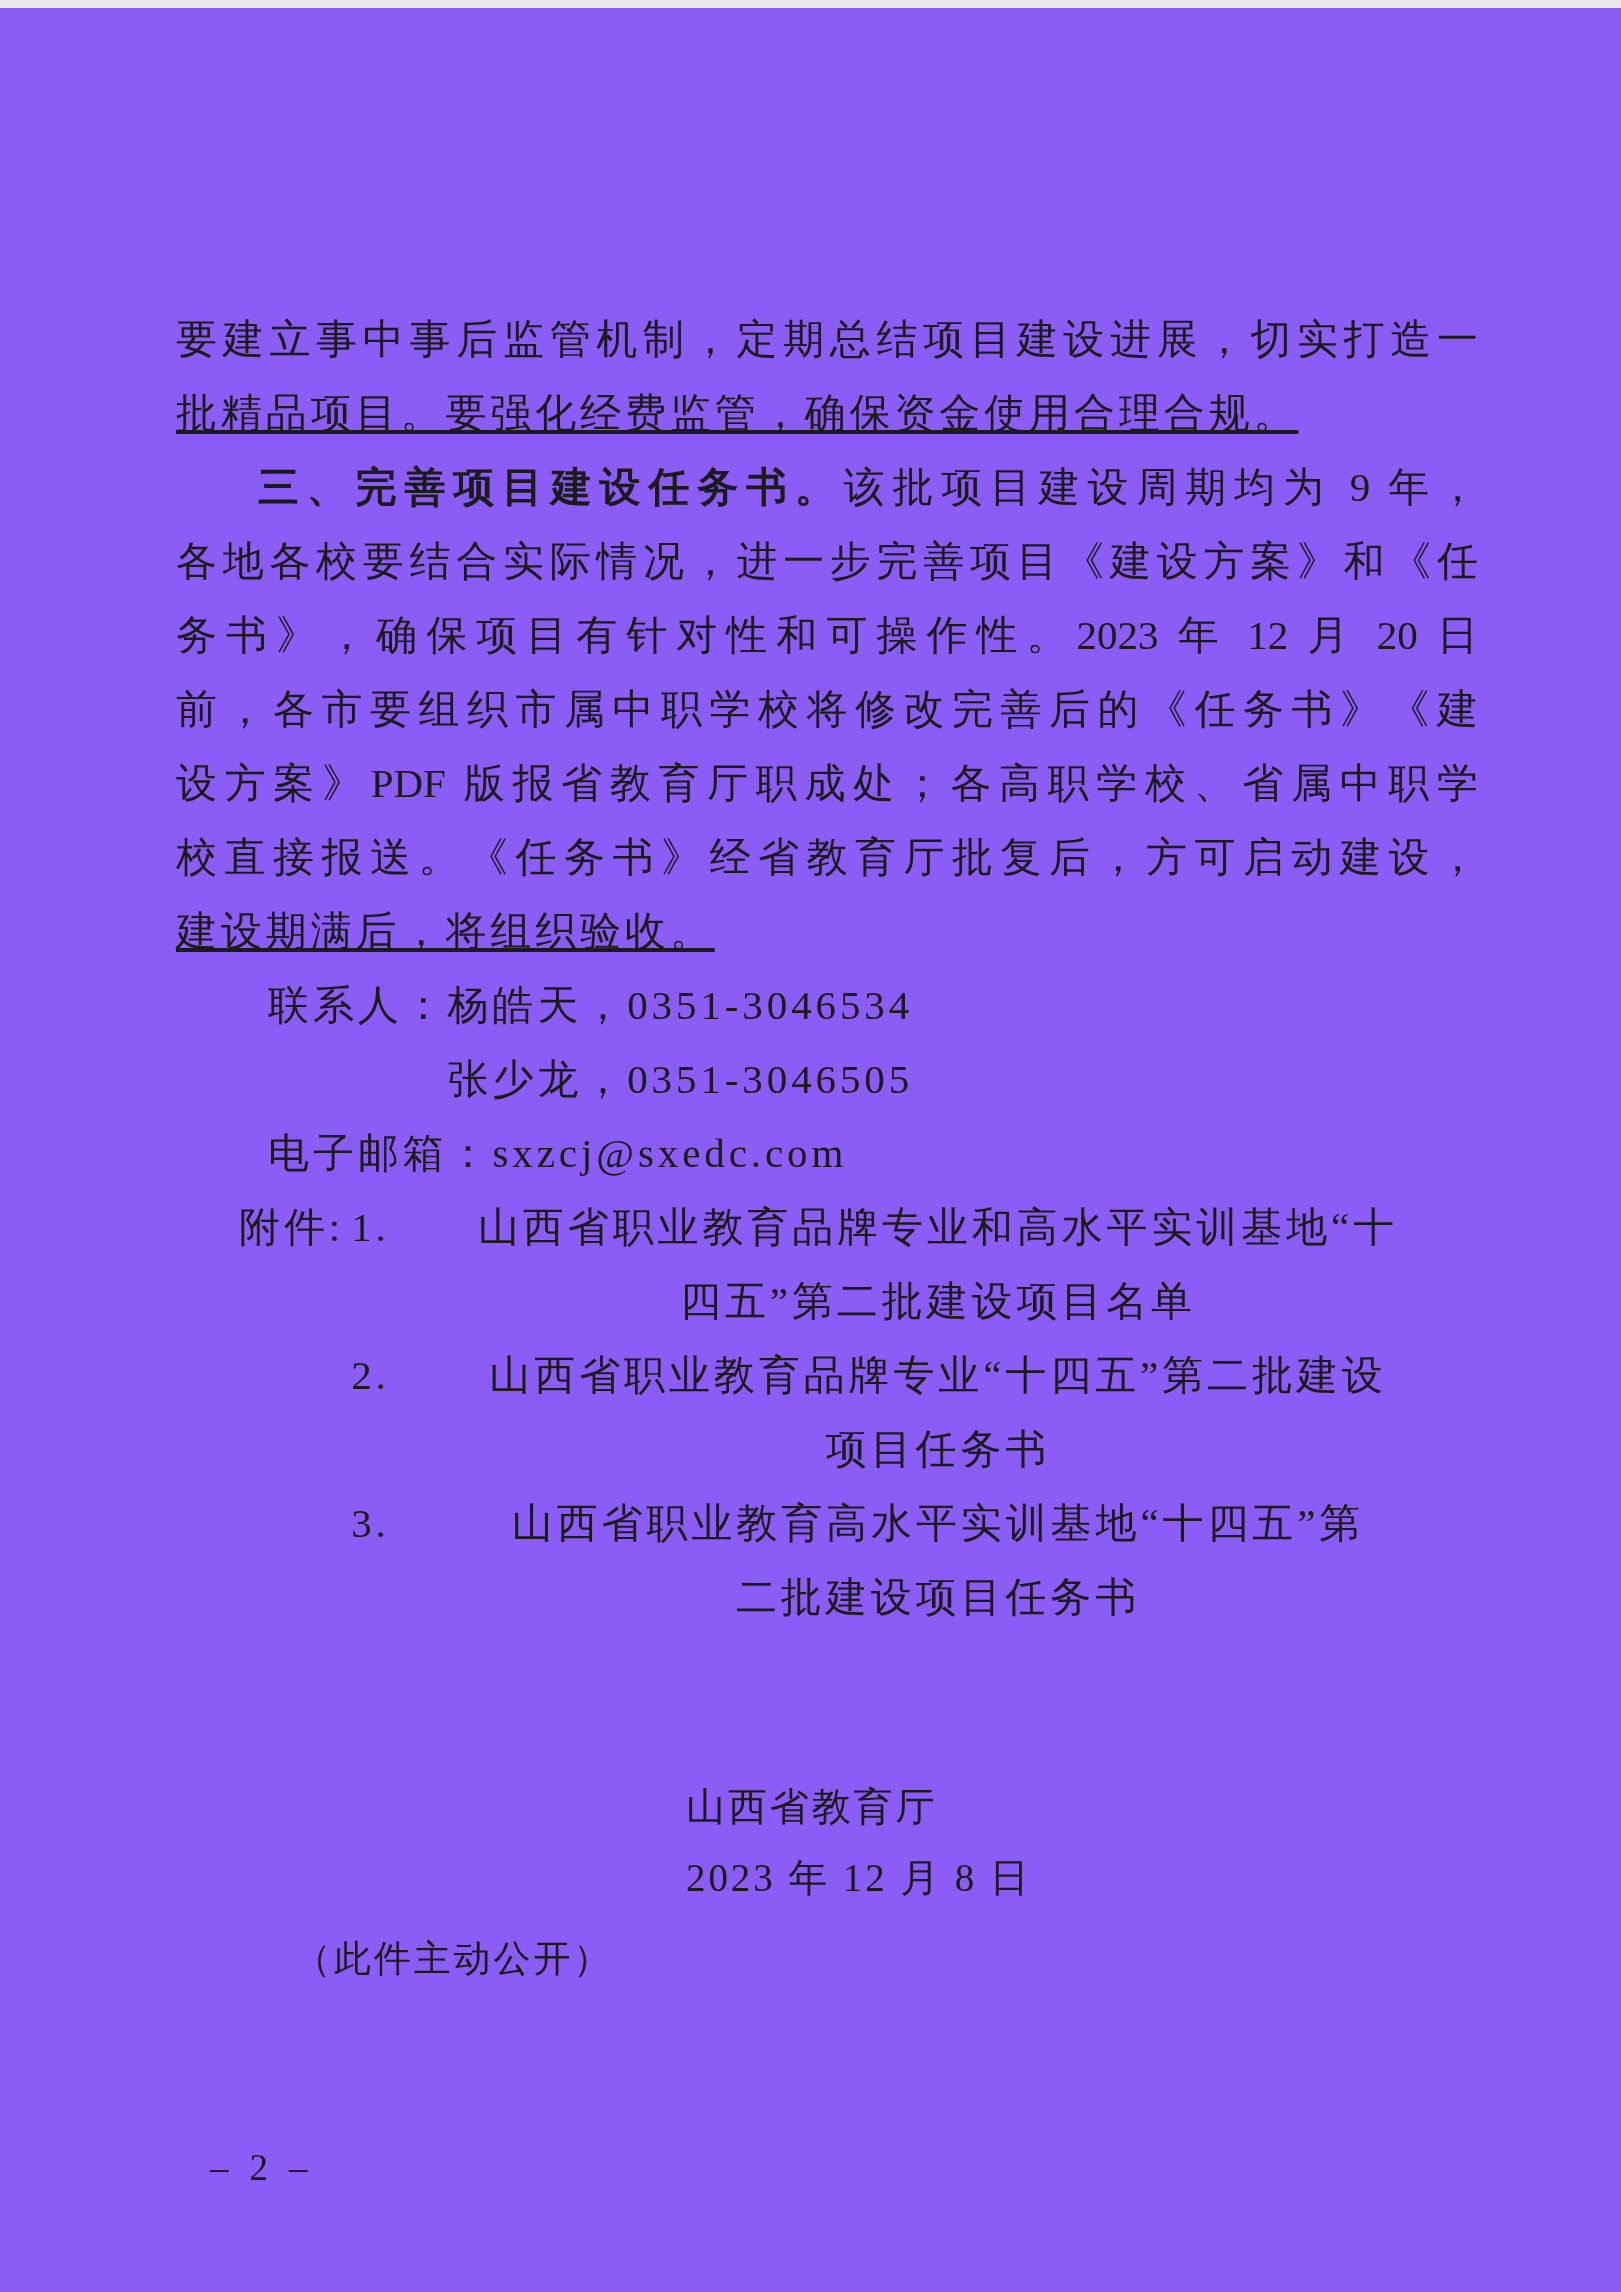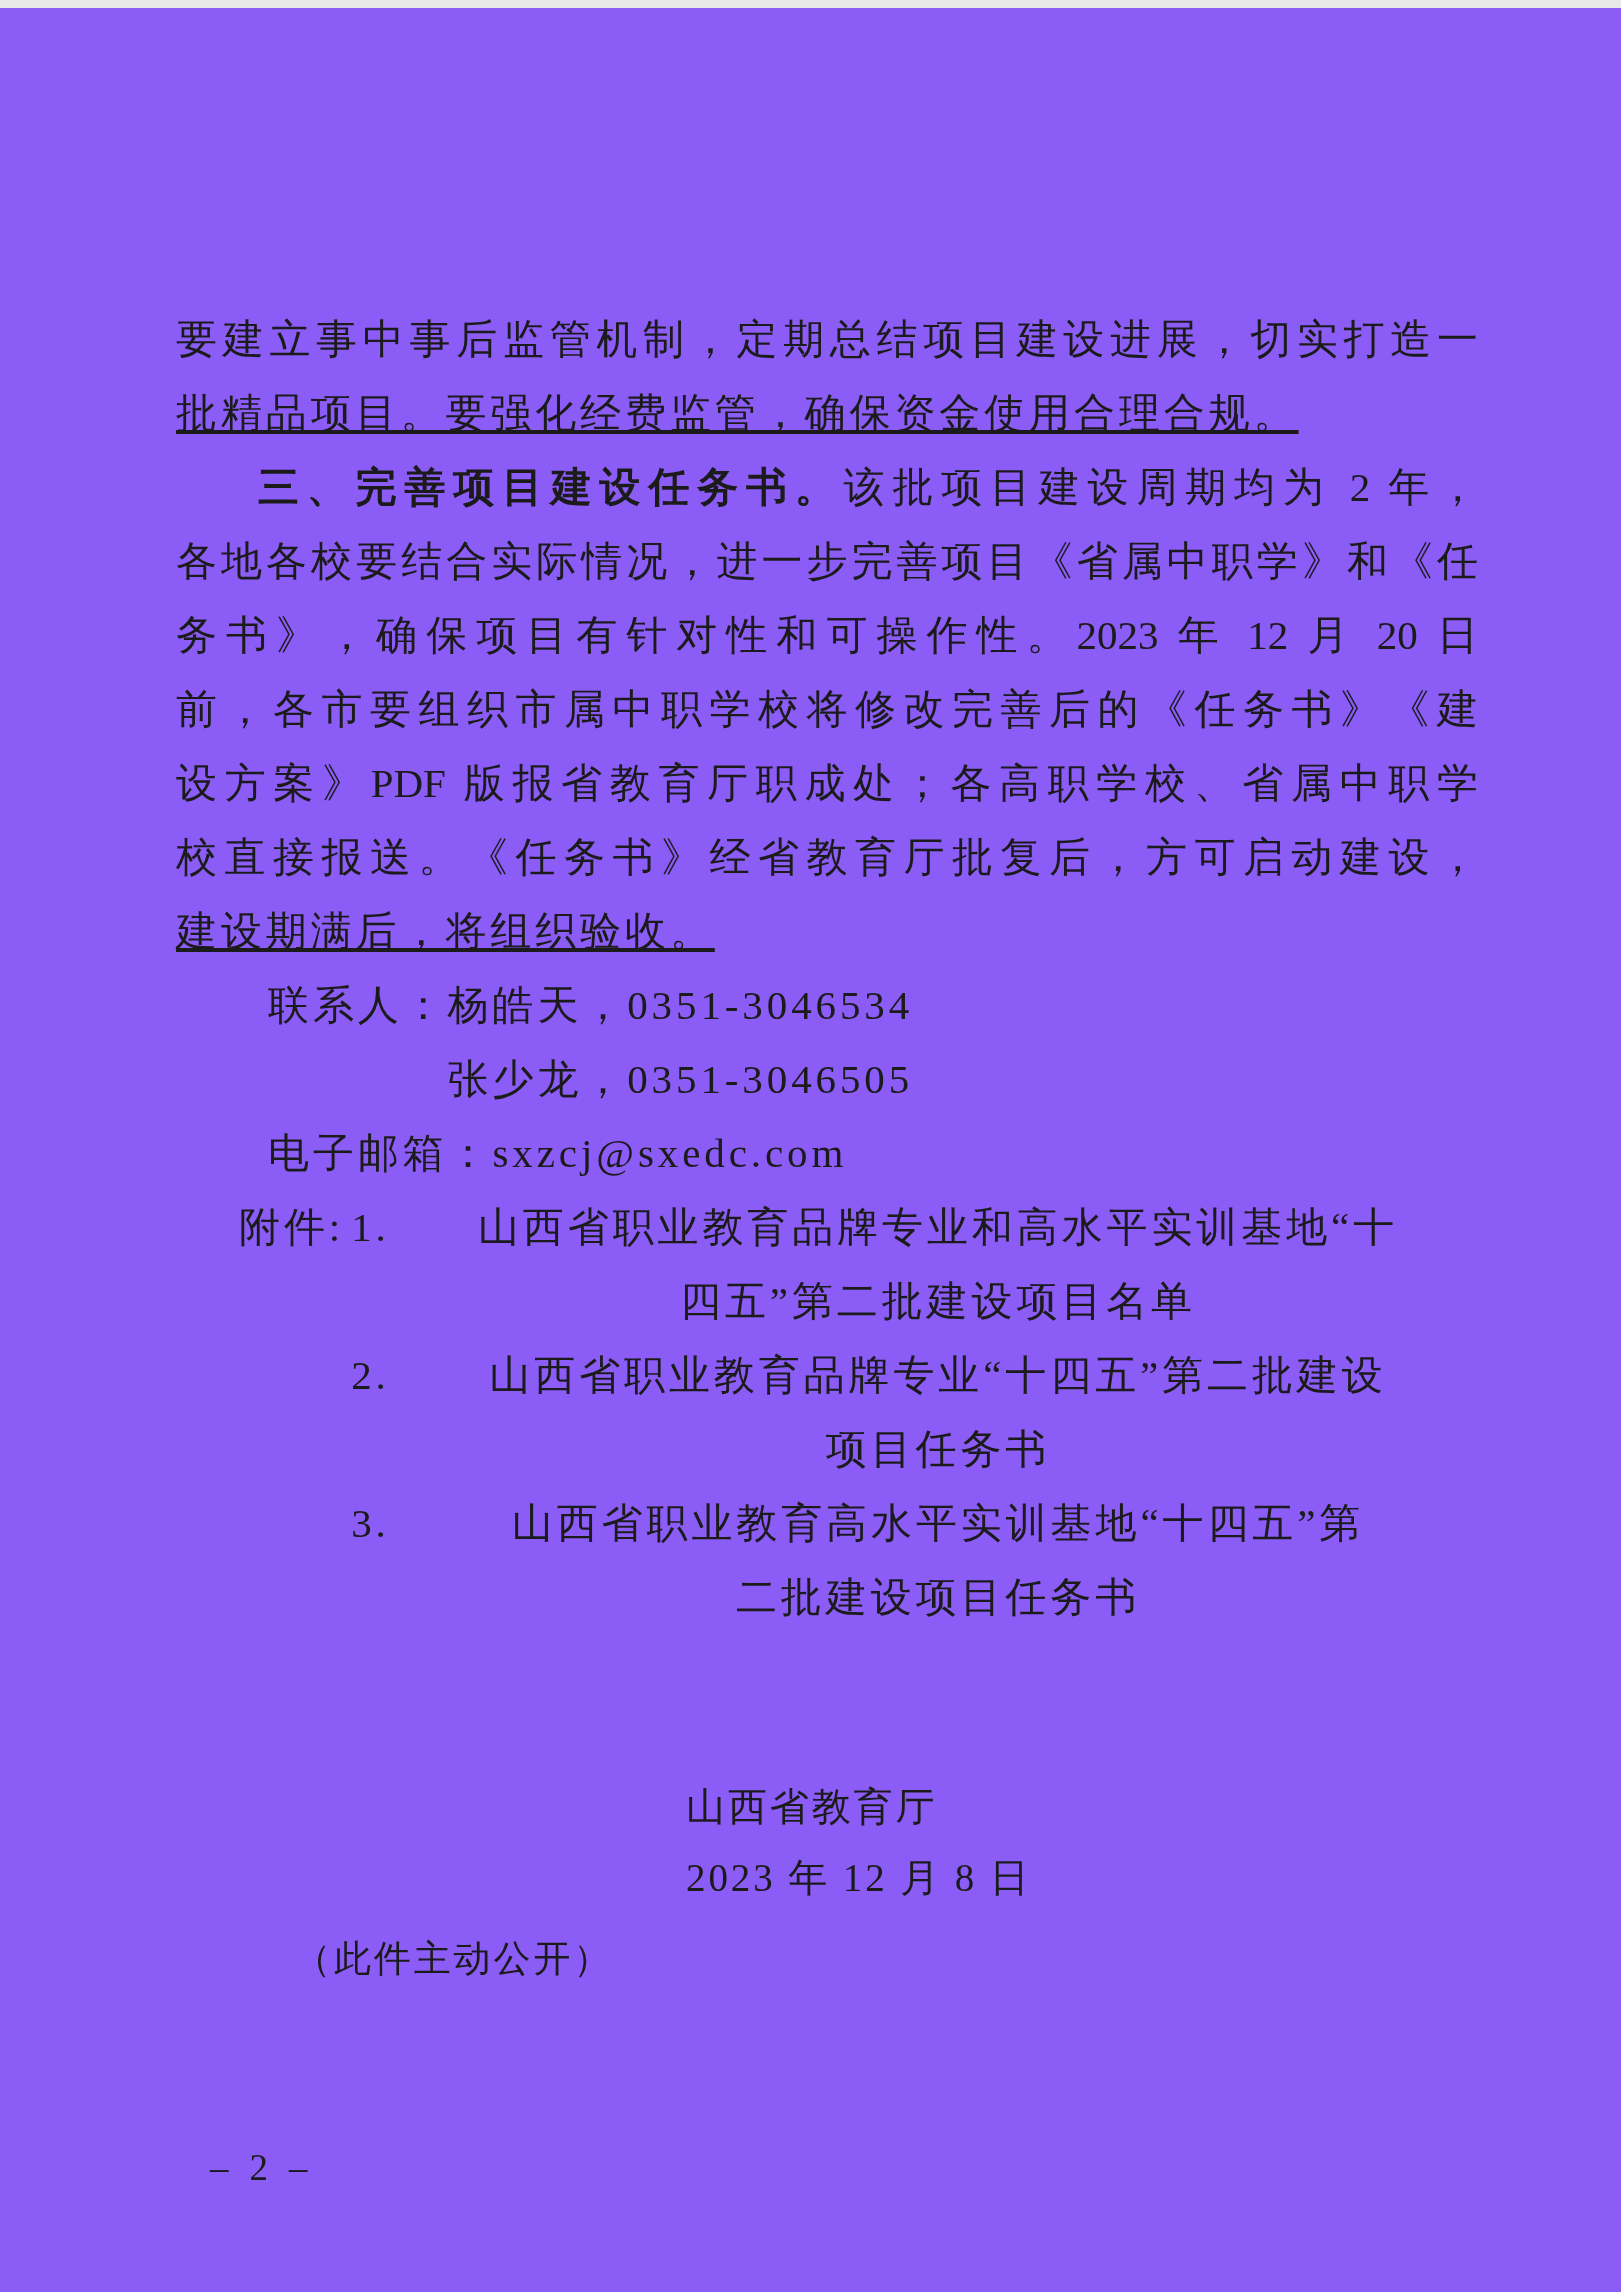--- a/index.html
+++ b/index.html
@@ -66,22 +66,22 @@
 </head>
 <body>
 
 <div class="page">
 
   <div class="content">
 
     <div class="line jf">要建立事中事后监管机制，定期总结项目建设进展，切实打造一</div>
     <div class="line wrapok">批精品项目。要强化经费监管，确保资金使用合理合规。</div>
 
-    <div class="line jf indent"><span class="heading">三、完善项目建设任务书。</span><span>该批项目建设周期均为 2 年，</span></div>
-    <div class="line jf">各地各校要结合实际情况，进一步完善项目《省属中职学》和《任</div>
+    <div class="line jf indent"><span class="heading">三、完善项目建设任务书。</span><span>该批项目建设周期均为 9 年，</span></div>
+    <div class="line jf">各地各校要结合实际情况，进一步完善项目《建设方案》和《任</div>
     <div class="line jf">务书》，确保项目有针对性和可操作性。2023 年 12 月 20 日</div>
     <div class="line jf">前，各市要组织市属中职学校将修改完善后的《任务书》《建</div>
     <div class="line jf">设方案》PDF 版报省教育厅职成处；各高职学校、省属中职学</div>
     <div class="line jf">校直接报送。《任务书》经省教育厅批复后，方可启动建设，</div>
     <div class="line wrapok">建设期满后，将组织验收。</div>
 
     <div class="contact">
       <div class="line">联系人：</div>
       <div class="line"><span>杨皓天，</span><span>0351-3046534</span></div>
       <div class="line"></div>

